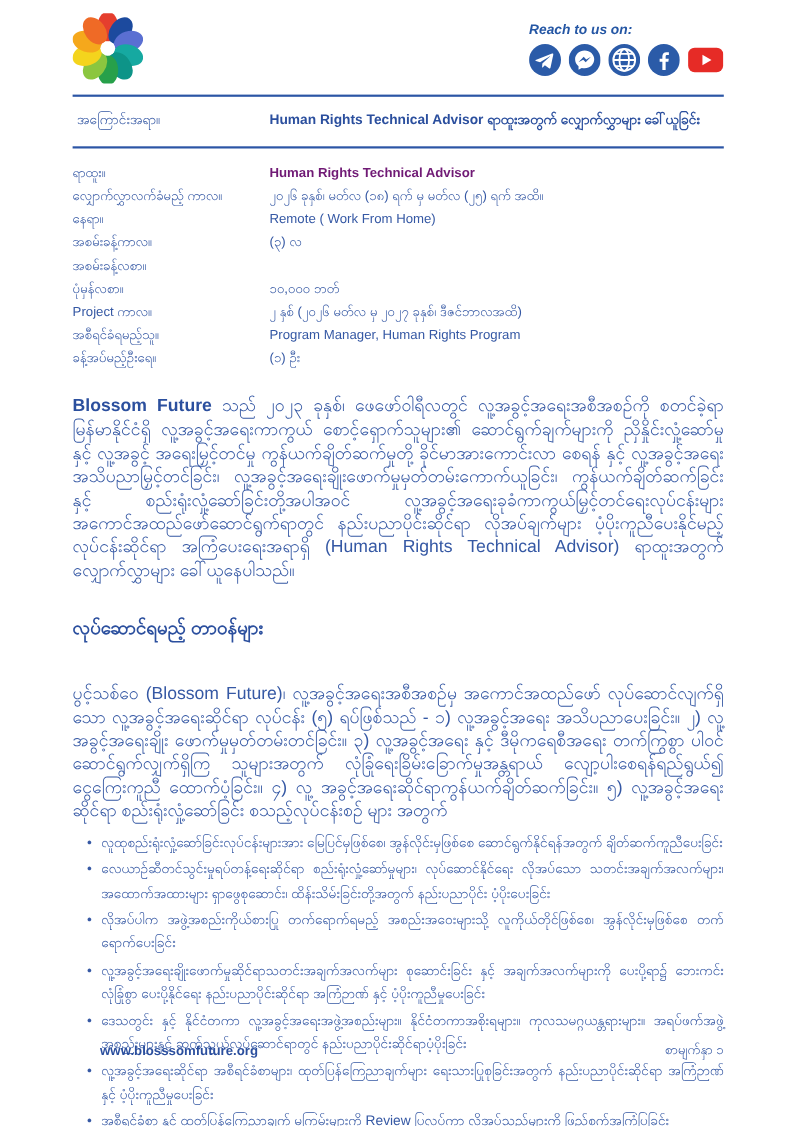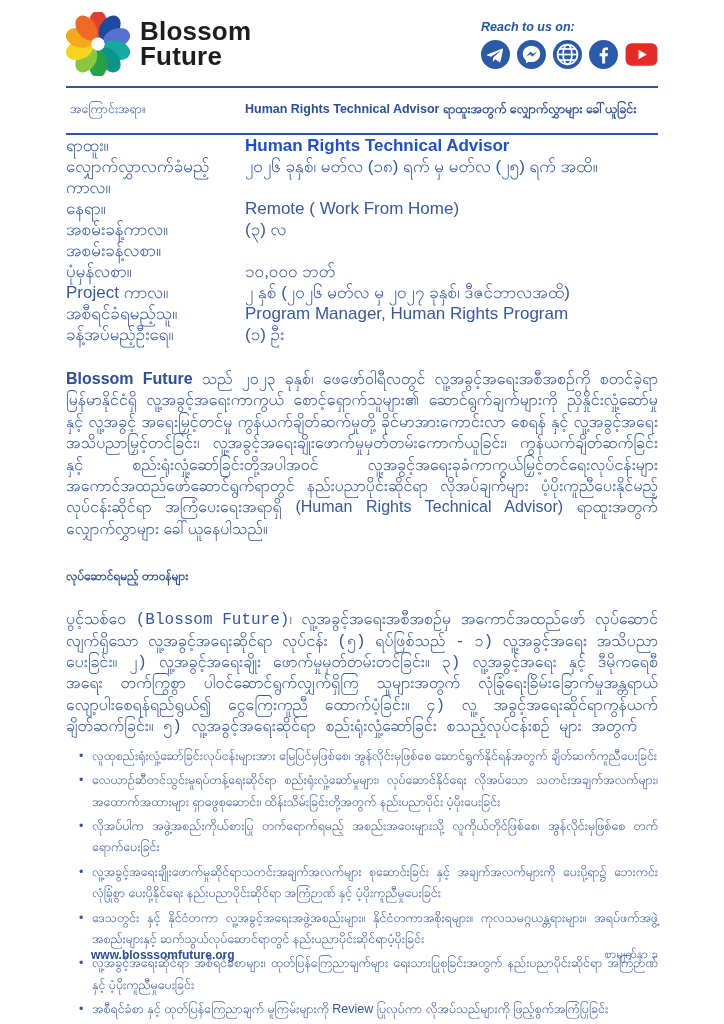--- a/index.html
+++ b/index.html
@@ -20,32 +20,32 @@
   .social-row{display:flex;align-items:center;gap:7px;}
   .social-row svg{display:block;}
   .rule{border:none;border-top:2.5px solid #2b55a5;margin:2px 0 0 0;}
 
   
   .subject-row{display:flex;align-items:center;padding:13px 4px 12px 4px;font-size:12.5px;}
   .subject-label{width:175px;flex:none;}
   .subject-value{font-weight:bold;color:#2b4f9e;}
 
   
-  .details{font-size:17px;}
+  .details{margin-top:12px;font-size:12px;}
   .detail-row{display:flex;line-height:21px;}
   .detail-label{width:179px;flex:none;}
   .detail-value{flex:1;}
-  .detail-value.strong{font-weight:bold;color:#1d4ed8;}
+  .detail-value.strong{font-weight:bold;color:#701a75;}
 
   
   .para{font-size:16px;line-height:21.4px;text-align:justify;margin:0;}
   .intro-para{margin-top:23px;}
   .lead{font-weight:bold;color:#2b4f9e;}
-  .section-heading{margin-top:29px;font-size:12px;font-weight:bold;color:#2b4f9e;}
-  .duties-intro{margin-top:24px;font-family:Liberation Mono, monospace;}
+  .section-heading{margin-top:29px;font-size:17px;font-weight:bold;color:#2b4f9e;}
+  .duties-intro{margin-top:36px;}
 
   
   ul.duties-list{list-style:none;margin:7px 0 0 0;padding:0 0 0 13px;}
   ul.duties-list li{
     position:relative;padding-left:13px;font-size:12.5px;line-height:21.4px;
     text-align:justify;margin-bottom:3px;
   }
   ul.duties-list li::before{content:"•";position:absolute;left:0;top:0;color:#3558a4;}
 
   
@@ -71,24 +71,20 @@
             <ellipse cx="0" cy="-21" rx="10" ry="14.5" fill="#16a9a1" transform="rotate(108)"></ellipse>
             <ellipse cx="0" cy="-21" rx="10" ry="14.5" fill="#0d9488" transform="rotate(144)"></ellipse>
             <ellipse cx="0" cy="-21" rx="10" ry="14.5" fill="#27a04a" transform="rotate(180)"></ellipse>
             <ellipse cx="0" cy="-21" rx="10" ry="14.5" fill="#8bc63f" transform="rotate(216)"></ellipse>
             <ellipse cx="0" cy="-21" rx="10" ry="14.5" fill="#f4d41d" transform="rotate(252)"></ellipse>
             <ellipse cx="0" cy="-21" rx="10" ry="14.5" fill="#f5a81c" transform="rotate(288)"></ellipse>
             <ellipse cx="0" cy="-21" rx="10" ry="14.5" fill="#ef6a26" transform="rotate(324)"></ellipse>
             <circle cx="0" cy="0" r="7" fill="#ffffff"></circle>
           </g>
         </svg>
-        <div class="brand-name">
-          <div>Blossom</div>
-          <div>Future</div>
-        </div>
       </div>
 
       <div class="reach">
         <div class="reach-label">Reach to us on:</div>
         <div class="social-row">
           <svg width="29" height="29" viewBox="0 0 24 24">
             <circle cx="12" cy="12" r="12" fill="#2b5ba8"></circle>
             <path d="M5.4 11.9l11.9-4.7c.63-.24 1.08.12.85 1.02l-2.03 9.55c-.15.68-.57.85-1.15.53l-3.1-2.29-1.49 1.44c-.17.17-.31.31-.62.31l.22-3.14 5.72-5.17c.25-.22-.05-.35-.38-.13l-7.07 4.45-3.05-.95c-.66-.21-.67-.66.2-.92z" fill="#ffffff"></path>
           </svg>
           <svg width="29" height="29" viewBox="0 0 24 24">

